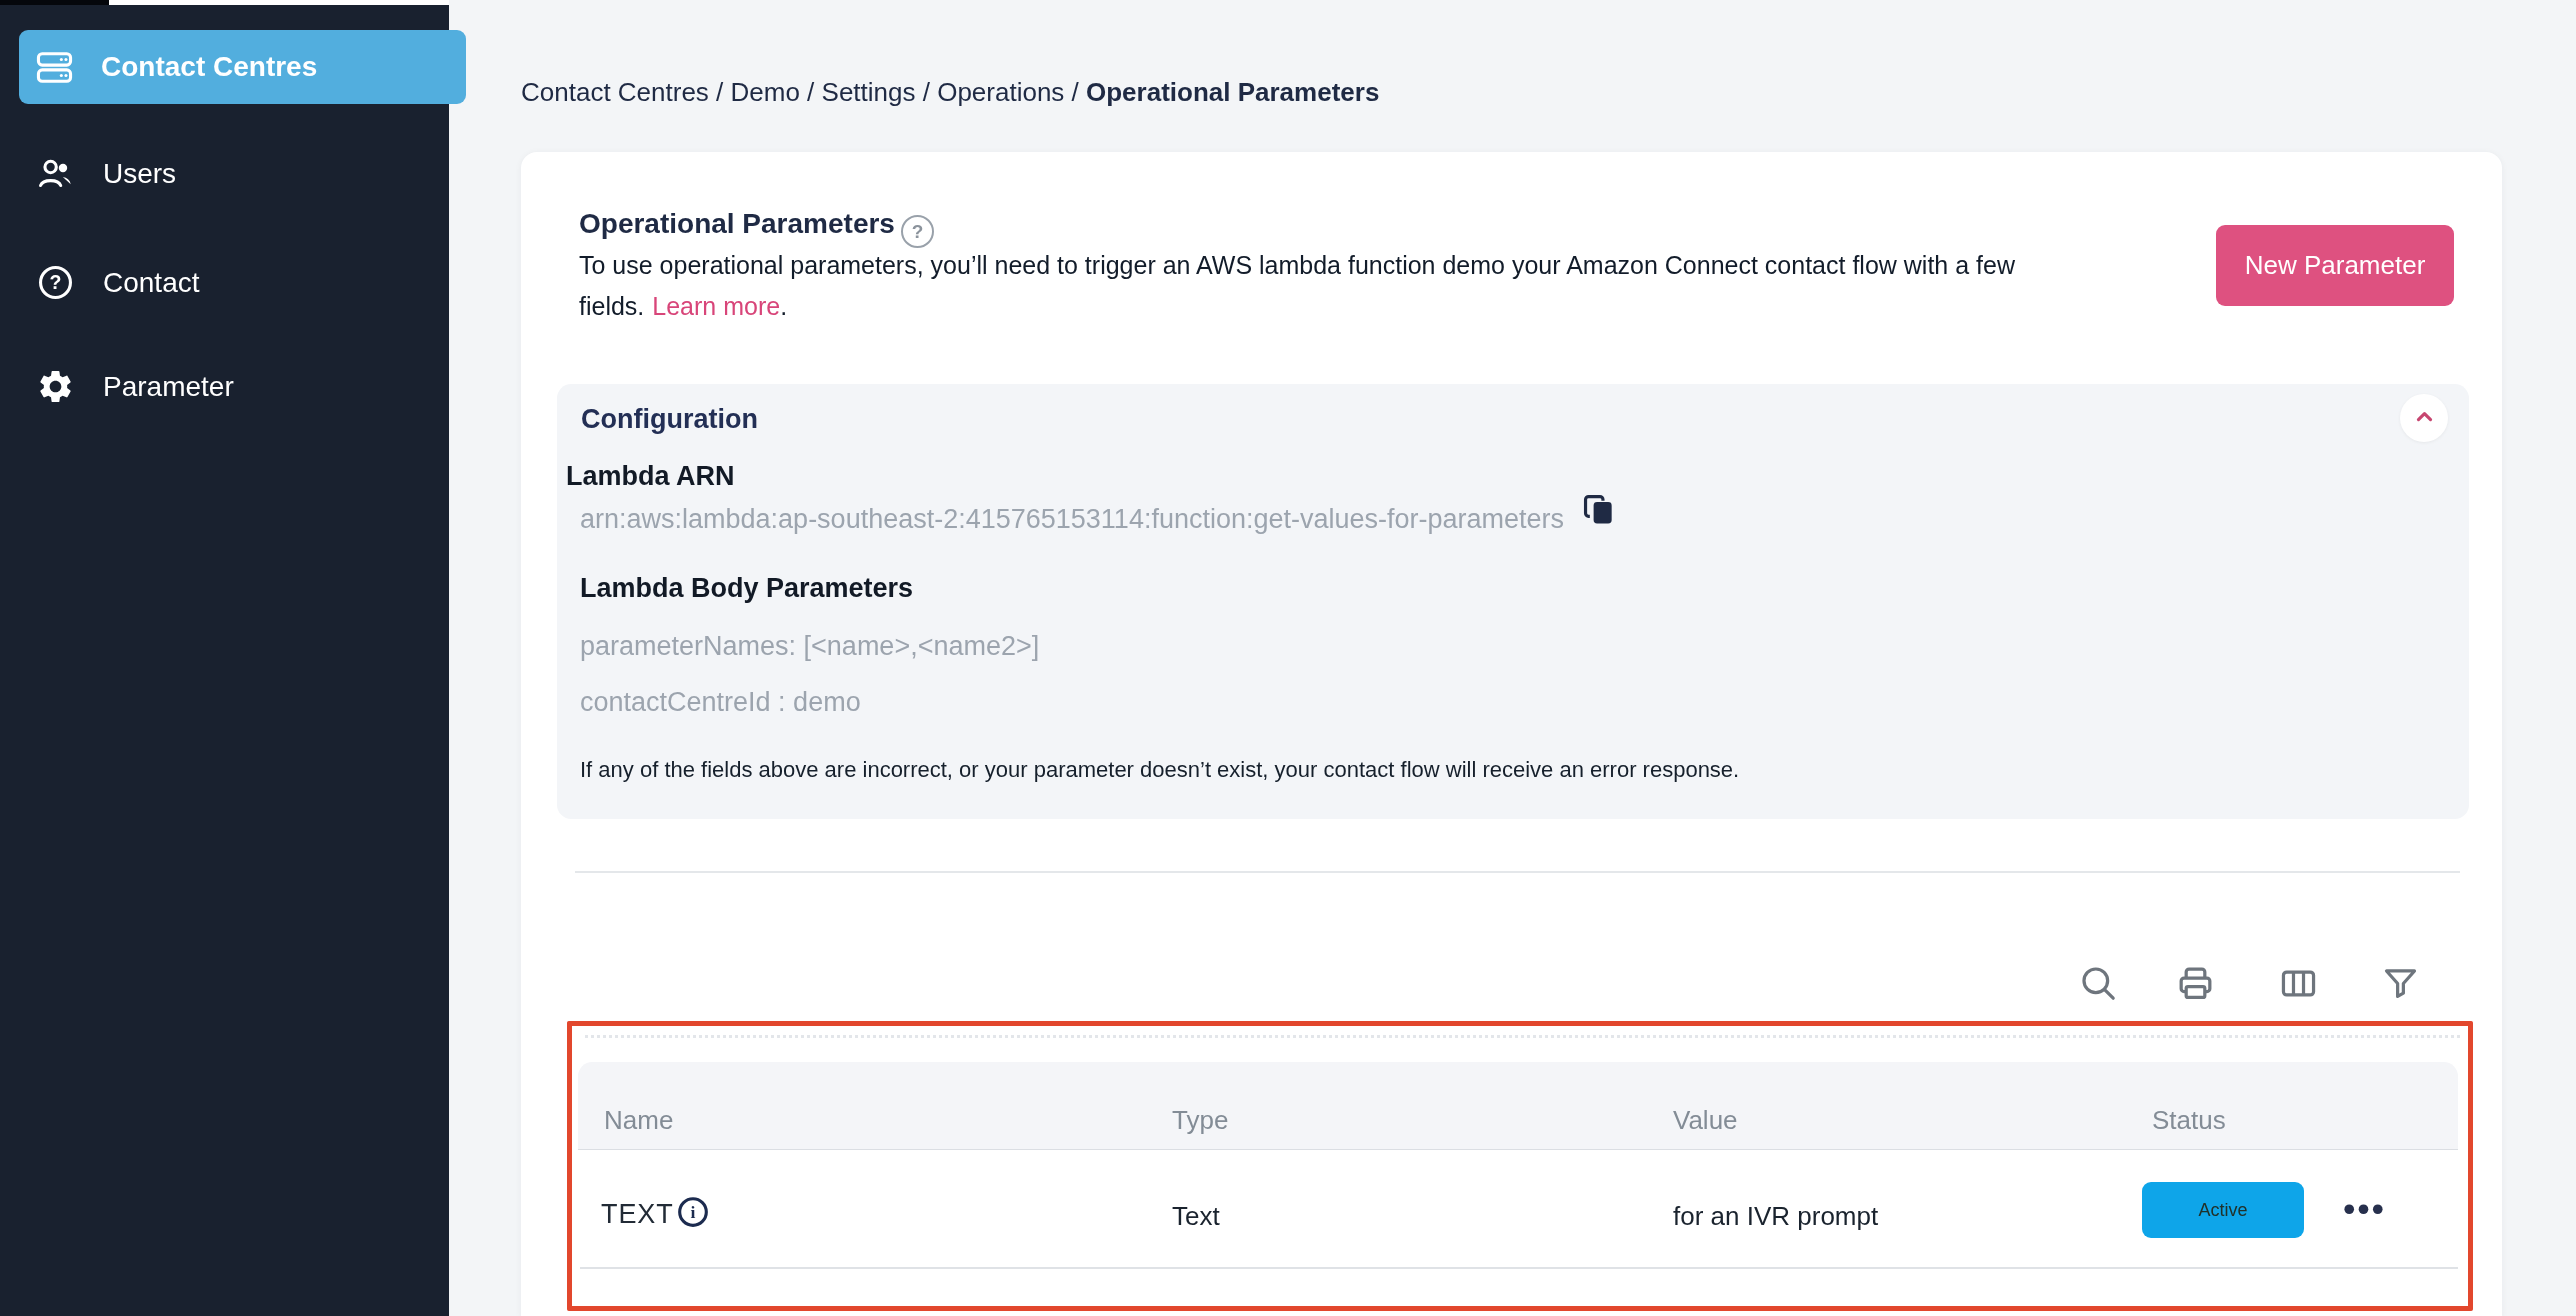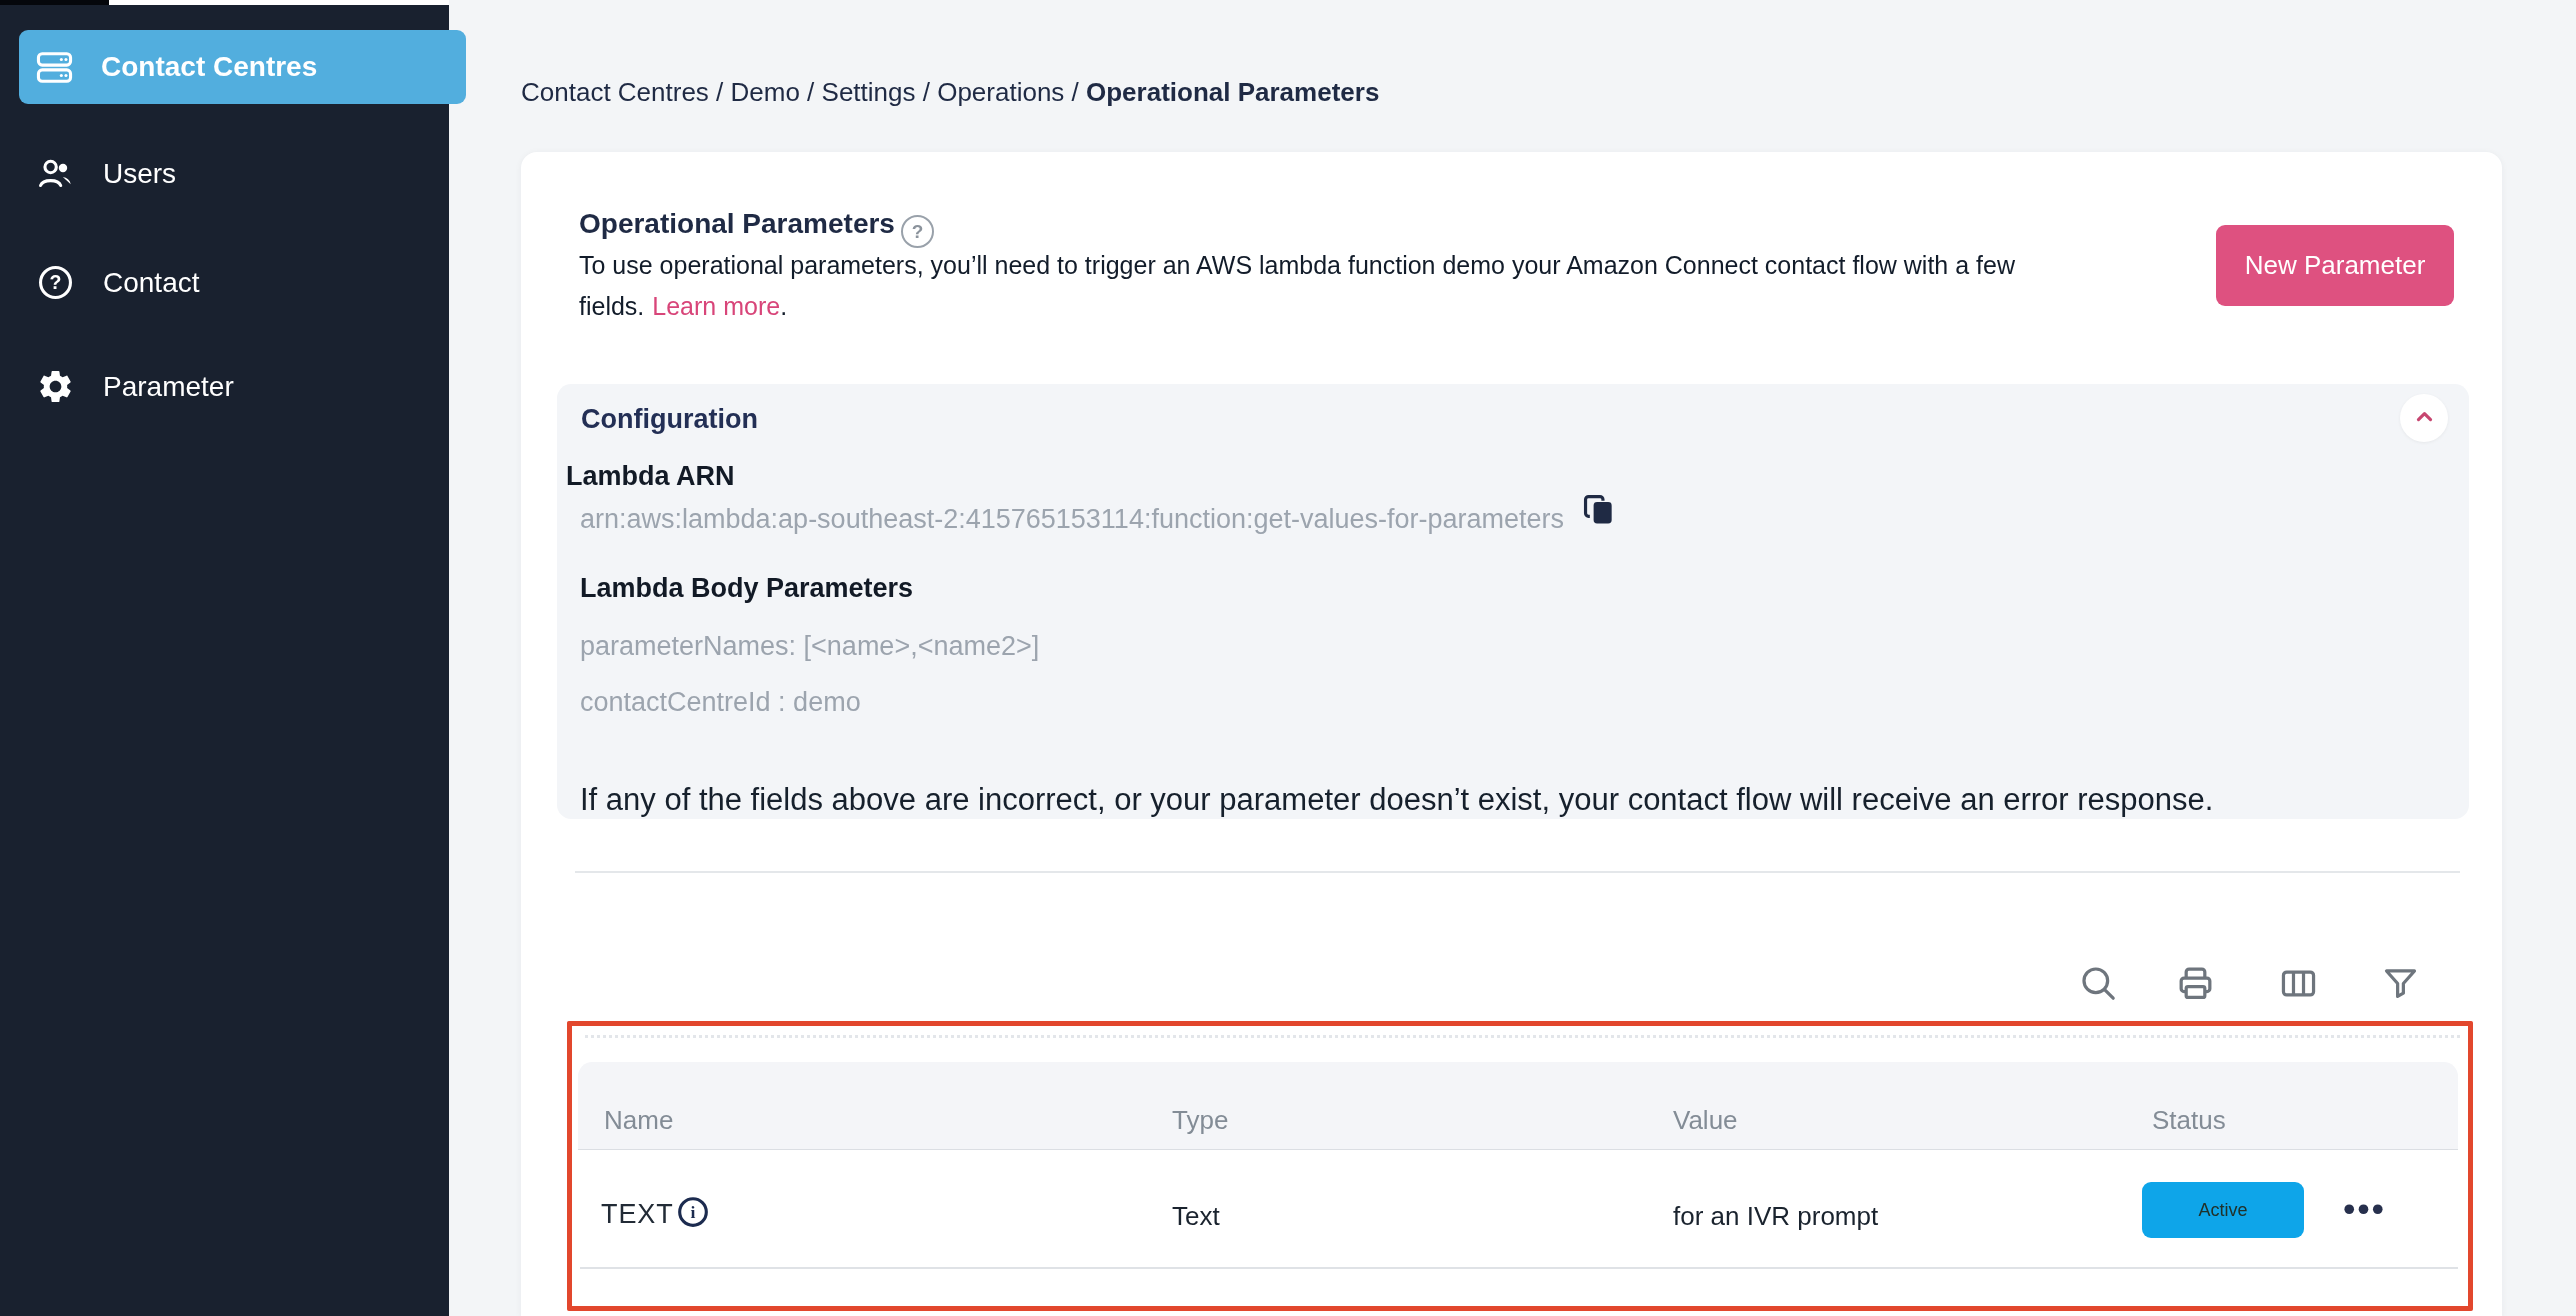--- a/index.html
+++ b/index.html
@@ -53,21 +53,21 @@
   .config-panel{left:557px;top:384px;width:1912px;height:435px;background:#F3F5F8;border-radius:14.3px;}
   .config-title{left:581px;top:404px;font-size:27px;font-weight:700;color:#232F55;}
   .config-sublabel{font-size:27px;font-weight:700;color:#121A26;}
   #arn-label{left:556px;top:461px;margin-left:10px;}
   .config-gray{font-size:27px;color:#9CA4AE;}
   #arn-value{left:580px;top:504px;}
   .copy-icon{left:1580px;top:491px;width:38px;height:38px;cursor:pointer;}
   #body-label{left:580px;top:573px;}
   #param-names{left:580px;top:631px;}
   #contact-centre{left:580px;top:687px;}
-  .config-note{left:580px;top:757px;font-size:31px;color:#16202C;margin-top:25px;}
+  .config-note{left:580px;top:757px;font-size:22px;color:#16202C;}
   .collapse-btn{
     left:2400px;top:394px;width:48px;height:48px;background:#FFFFFF;border-radius:50%;
     display:flex;align-items:center;justify-content:center;cursor:pointer;
     box-shadow:0 0.9px 3.6px rgba(0,0,0,0.06);border:none;
   }
 
   .section-divider{left:575px;top:871px;width:1885px;height:1.8px;background:#E4E7EA;}
 
   
   .tool-icon{width:43px;height:43px;top:962px;cursor:pointer;}

